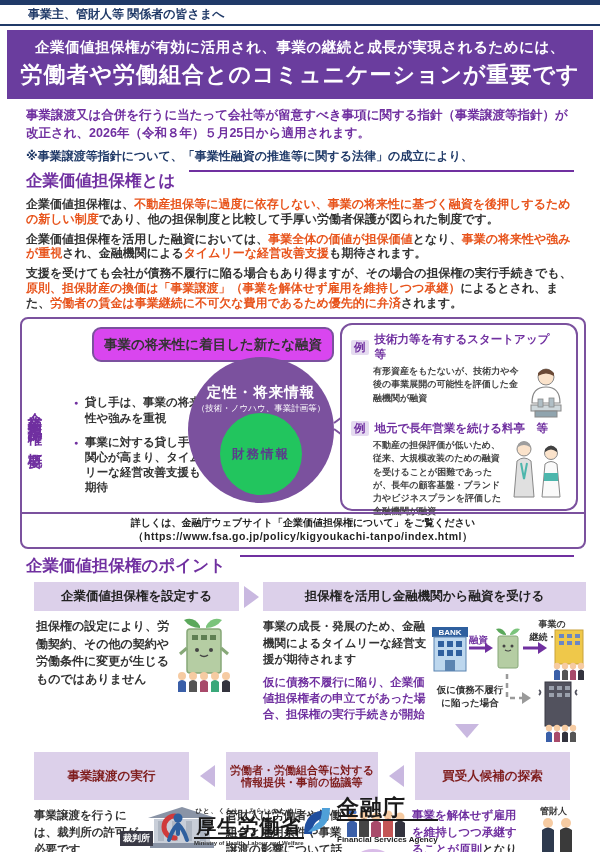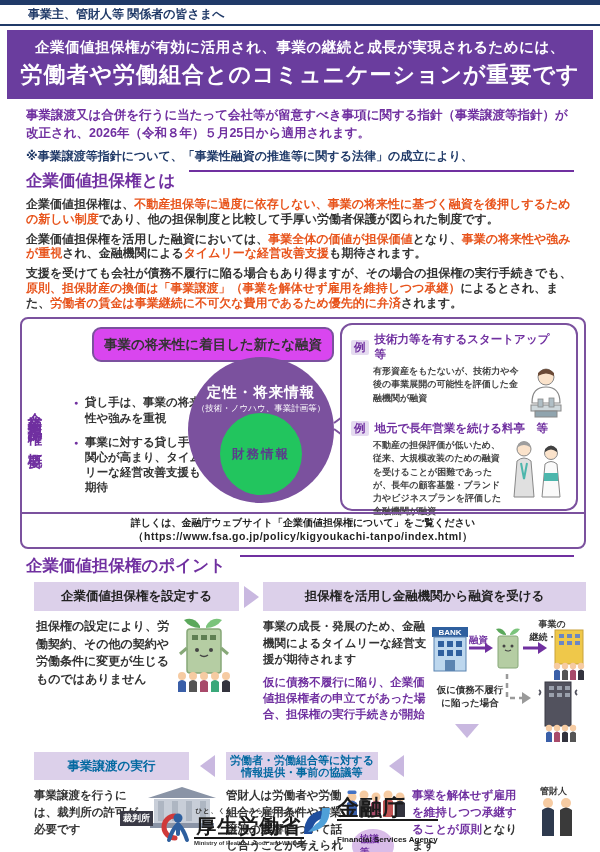--- a/index.html
+++ b/index.html
@@ -66,21 +66,21 @@
   .step2-text{width:168px;}
   .step2-p1{font-size:11.5px;font-weight:bold;color:#333;line-height:1.4;}
   .step2-p2{font-size:11.5px;font-weight:bold;color:#7030A0;line-height:1.4;margin-top:7px;}
   .step2-illus{position:relative;flex:1;height:128px;}
   .lbl{position:absolute;font-weight:bold;color:#333;}
   .lbl-purple{position:absolute;font-weight:bold;color:#7030A0;}
   .tri-down{position:absolute;width:0;height:0;border-top:14px solid #C9B8E0;border-left:12px solid transparent;border-right:12px solid transparent;}
 
   .flow-row{display:flex;align-items:center;margin:6px 14px 0 34px;}
   .flow-box{background:#DCD0EA;display:flex;flex-direction:column;align-items:center;justify-content:center;
-            height:28px;font-weight:bold;color:#0369a1;text-align:left;}
+            height:48px;font-weight:bold;color:#7f1d1d;text-align:left;}
   .fb1{width:155px;font-size:12.5px;}
   .fb2{width:152px;font-size:11px;line-height:1.15;}
   .fb3{width:155px;font-size:12.5px;}
   .arrow-l{width:0;height:0;border-right:15px solid #C9B8E0;border-top:11px solid transparent;border-bottom:11px solid transparent;margin:0 11px;}
 
   .bottom{position:relative;margin:5px 14px 0 34px;height:132px;}
   .bcol{position:absolute;top:0;}
   .bcol .txt{font-size:11.5px;font-weight:bold;color:#333;line-height:1.45;}
   .chip-dark{background:#3A3A46;color:#fff;font-size:9px;font-weight:bold;padding:1px 3px;display:inline-block;}
   .ellipse{background:#D9BCE8;color:#7030A0;font-size:9.5px;font-weight:bold;border-radius:50%;padding:4px 8px;display:inline-block;}
@@ -309,20 +309,21 @@
   </div>
 
   <div class="flow-row">
     <div class="flow-box fb1">事業譲渡の実行</div>
     <div class="arrow-l"></div>
     <div class="flow-box fb2">
       <span>労働者・労働組合等に対する</span>
       <span>情報提供・事前の協議等</span>
     </div>
     <div class="arrow-l"></div>
+    <div class="flow-box fb3">買受人候補の探索</div>
   </div>
 
   <div class="bottom">
 
     <div class="bcol" style="left:0;width:190px;height:132px;">
       <div class="txt" style="position:absolute;left:0;top:2px;width:106px;">事業譲渡を行うには、裁判所の許可が必要です</div>
       <svg width="72" height="44" viewBox="0 0 72 44" style="position:absolute;left:112px;top:0;">
         <polygon points="36,2 70,13 2,13" fill="#8A94A6"></polygon>
         <rect x="8" y="14" width="56" height="24" fill="#C8CED8"></rect>
         <rect x="12" y="16" width="6" height="20" fill="#AEB6C2"></rect>

